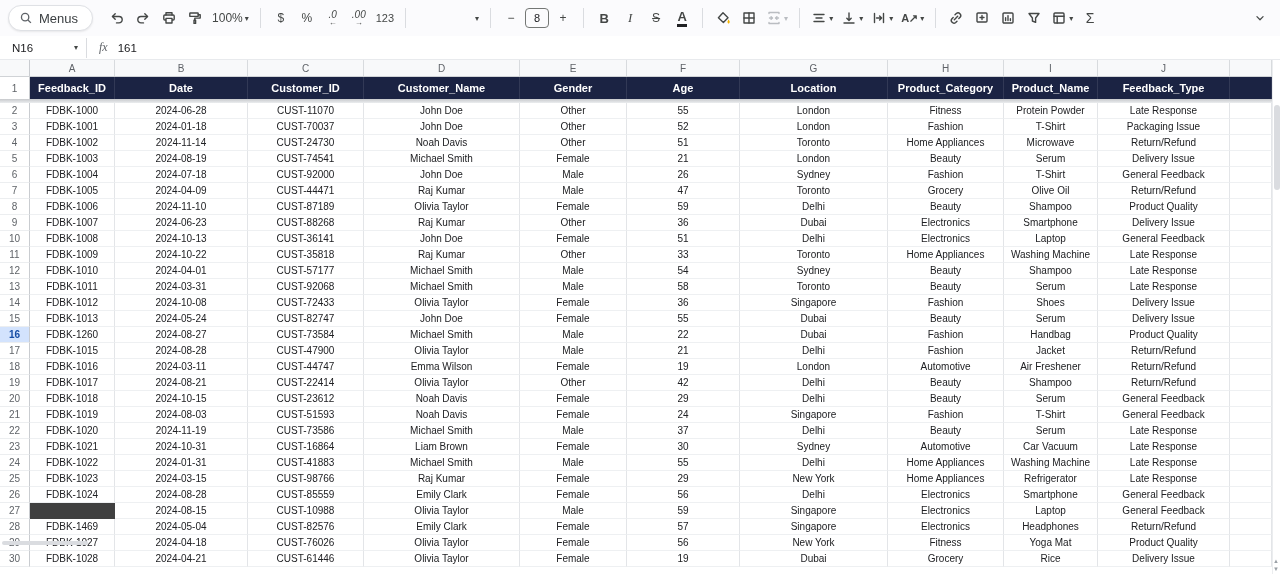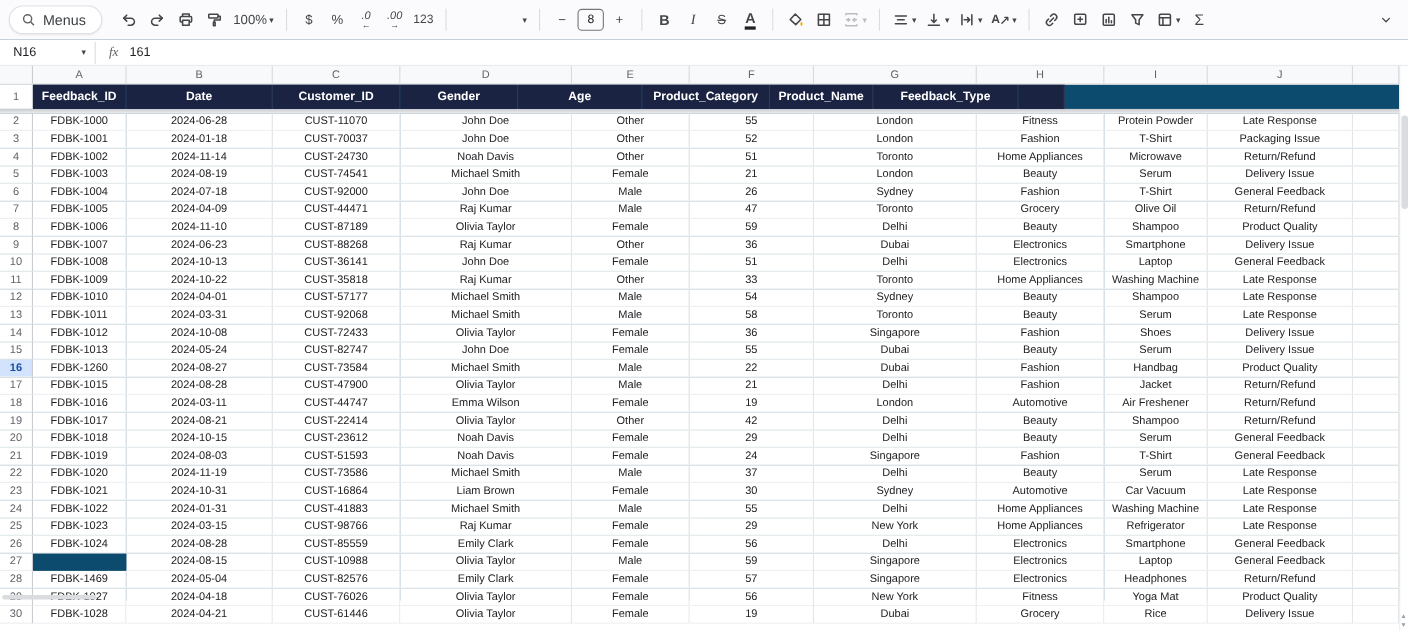--- a/index.html
+++ b/index.html
@@ -1,18 +1,18 @@
 <!DOCTYPE html>
 <html><head>
 <meta charset="utf-8">
 <style>
   * { margin:0; padding:0; box-sizing:border-box; }
   html,body { width:1280px; height:574px; overflow:hidden; background:#fff;
     font-family:"Liberation Sans", sans-serif; }
-  .app { position:relative; width:1280px; height:546px; background:#0c4a6e; }
+  .app { position:relative; width:1280px; height:546px; background:#404040; }
 
   
   .toolbar { position:absolute; left:0; top:0; width:1280px; height:36px;
     background:#fbfbfd; display:flex; align-items:center; padding:0 8px; gap:2px; }
   .menus-pill { display:flex; align-items:center; gap:6px; height:26px; padding:0 14px 0 10px;
     background:#fff; border:1px solid #dfe1e5; border-radius:14px; margin-right:10px;
     box-shadow:0 1px 2px rgba(0,0,0,.08); cursor:pointer; }
   .menus-pill span { font-size:13px; color:#3c4043; }
   .tbtn { min-width:24px; height:24px; display:flex; align-items:center; justify-content:center;
     border-radius:4px; color:#444746; font-size:12px; cursor:pointer; padding:0 3px; }
@@ -273,22 +273,24 @@
         <div class="collabel" style="width: 94px;">I</div>
         <div class="collabel" style="width: 132px;">J</div>
         <div class="collabel" style="width: 42px;"></div>
       </div>
     <div id="sheet-rows">
         <div class="row hrow">
           <div class="rownum hnum" style="border-bottom: none;">1</div>
           <div class="hcell" style="width: 85px; background: rgb(27, 35, 67);">Feedback_ID</div>
           <div class="hcell" style="width: 133px; background: rgb(27, 35, 67);">Date</div>
           <div class="hcell" style="width: 116px; background: rgb(27, 35, 67);">Customer_ID</div>
+          <div class="hcell" style="width: 156px; background: rgb(27, 35, 67);">Customer_Name</div>
           <div class="hcell" style="width: 107px; background: rgb(27, 35, 67);">Gender</div>
           <div class="hcell" style="width: 113px; background: rgb(27, 35, 67);">Age</div>
+          <div class="hcell" style="width: 148px; background: rgb(27, 35, 67);">Location</div>
           <div class="hcell" style="width: 116px; background: rgb(27, 35, 67);">Product_Category</div>
           <div class="hcell" style="width: 94px; background: rgb(27, 35, 67); text-align: right;">Product_Name</div>
           <div class="hcell" style="width: 132px; background: rgb(27, 35, 67);">Feedback_Type</div>
           <div class="hcell" style="width: 42px; background: rgb(27, 35, 67);"></div>
         </div>
         <div class="shadowbar"></div>
         <div class="row drow">
           <div class="rownum">2</div>
           <div class="dcell" style="width: 85px;">FDBK-1000</div>
           <div class="dcell" style="width: 133px;">2024-06-28</div>

